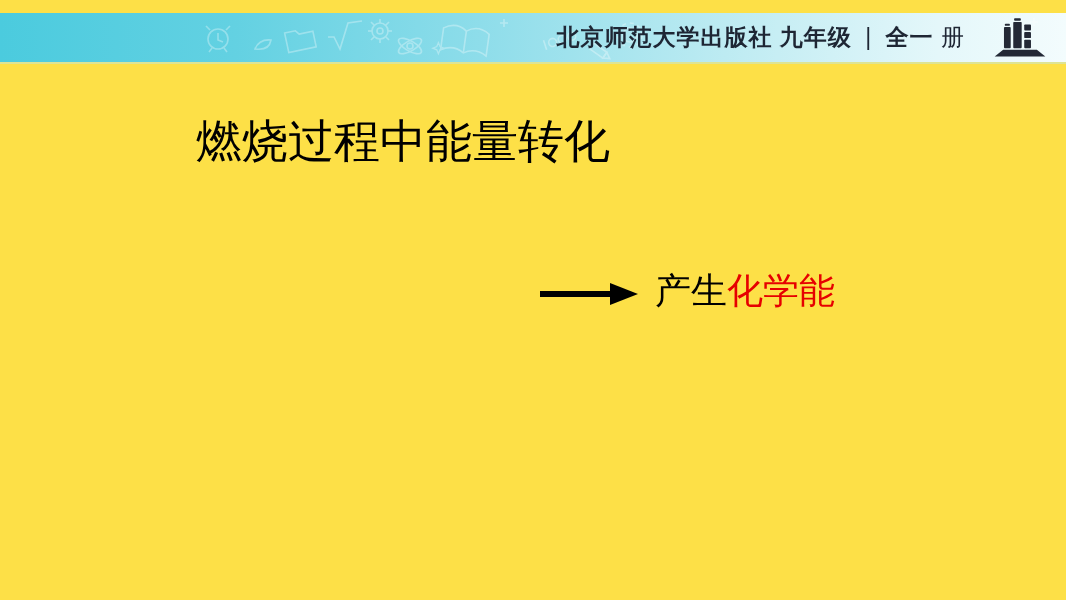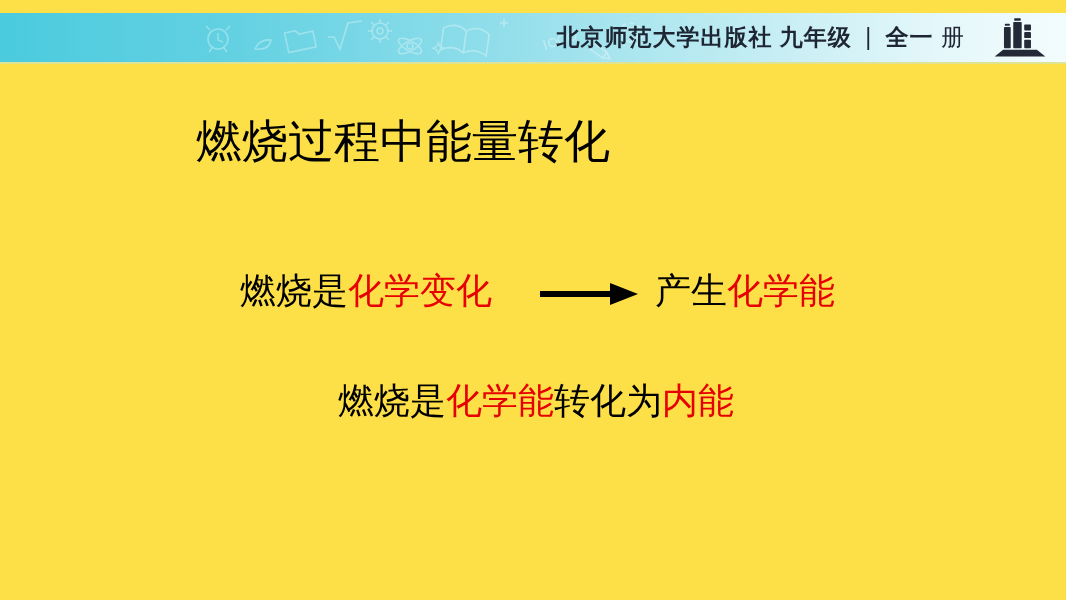--- a/index.html
+++ b/index.html
@@ -148,32 +148,26 @@
         <rect x="37" y="10" width="8" height="7" rx="1"></rect>
         <rect x="37" y="19" width="8" height="7" rx="1"></rect>
         <rect x="37" y="28" width="8" height="10" rx="1"></rect>
         <polygon points="2,48 62,48 52,40 12,40"></polygon>
       </svg>
     </div>
   </div>
 
   <div class="abs slide-title">燃烧过程中能量转化</div>
 
-  <div class="abs stmt line-a-left">
-    <span>燃烧是</span><span class="hl">化学变化</span>
-  </div>
 
   <div class="arrow-wrap">
     <svg width="102" height="26" viewBox="0 0 102 26">
       <line x1="2" y1="13" x2="76" y2="13" stroke="#000000" stroke-width="6"></line>
       <polygon points="72,2 100,13 72,24" fill="#000000"></polygon>
     </svg>
   </div>
 
   <div class="abs stmt line-a-right">
     <span>产生</span><span class="hl">化学能</span>
   </div>
 
-  <div class="abs stmt line-b">
-    <span>燃烧是</span><span class="hl">化学能</span><span>转化为</span><span class="hl">内能</span>
-  </div>
 
 </div>
 
 </body></html>

